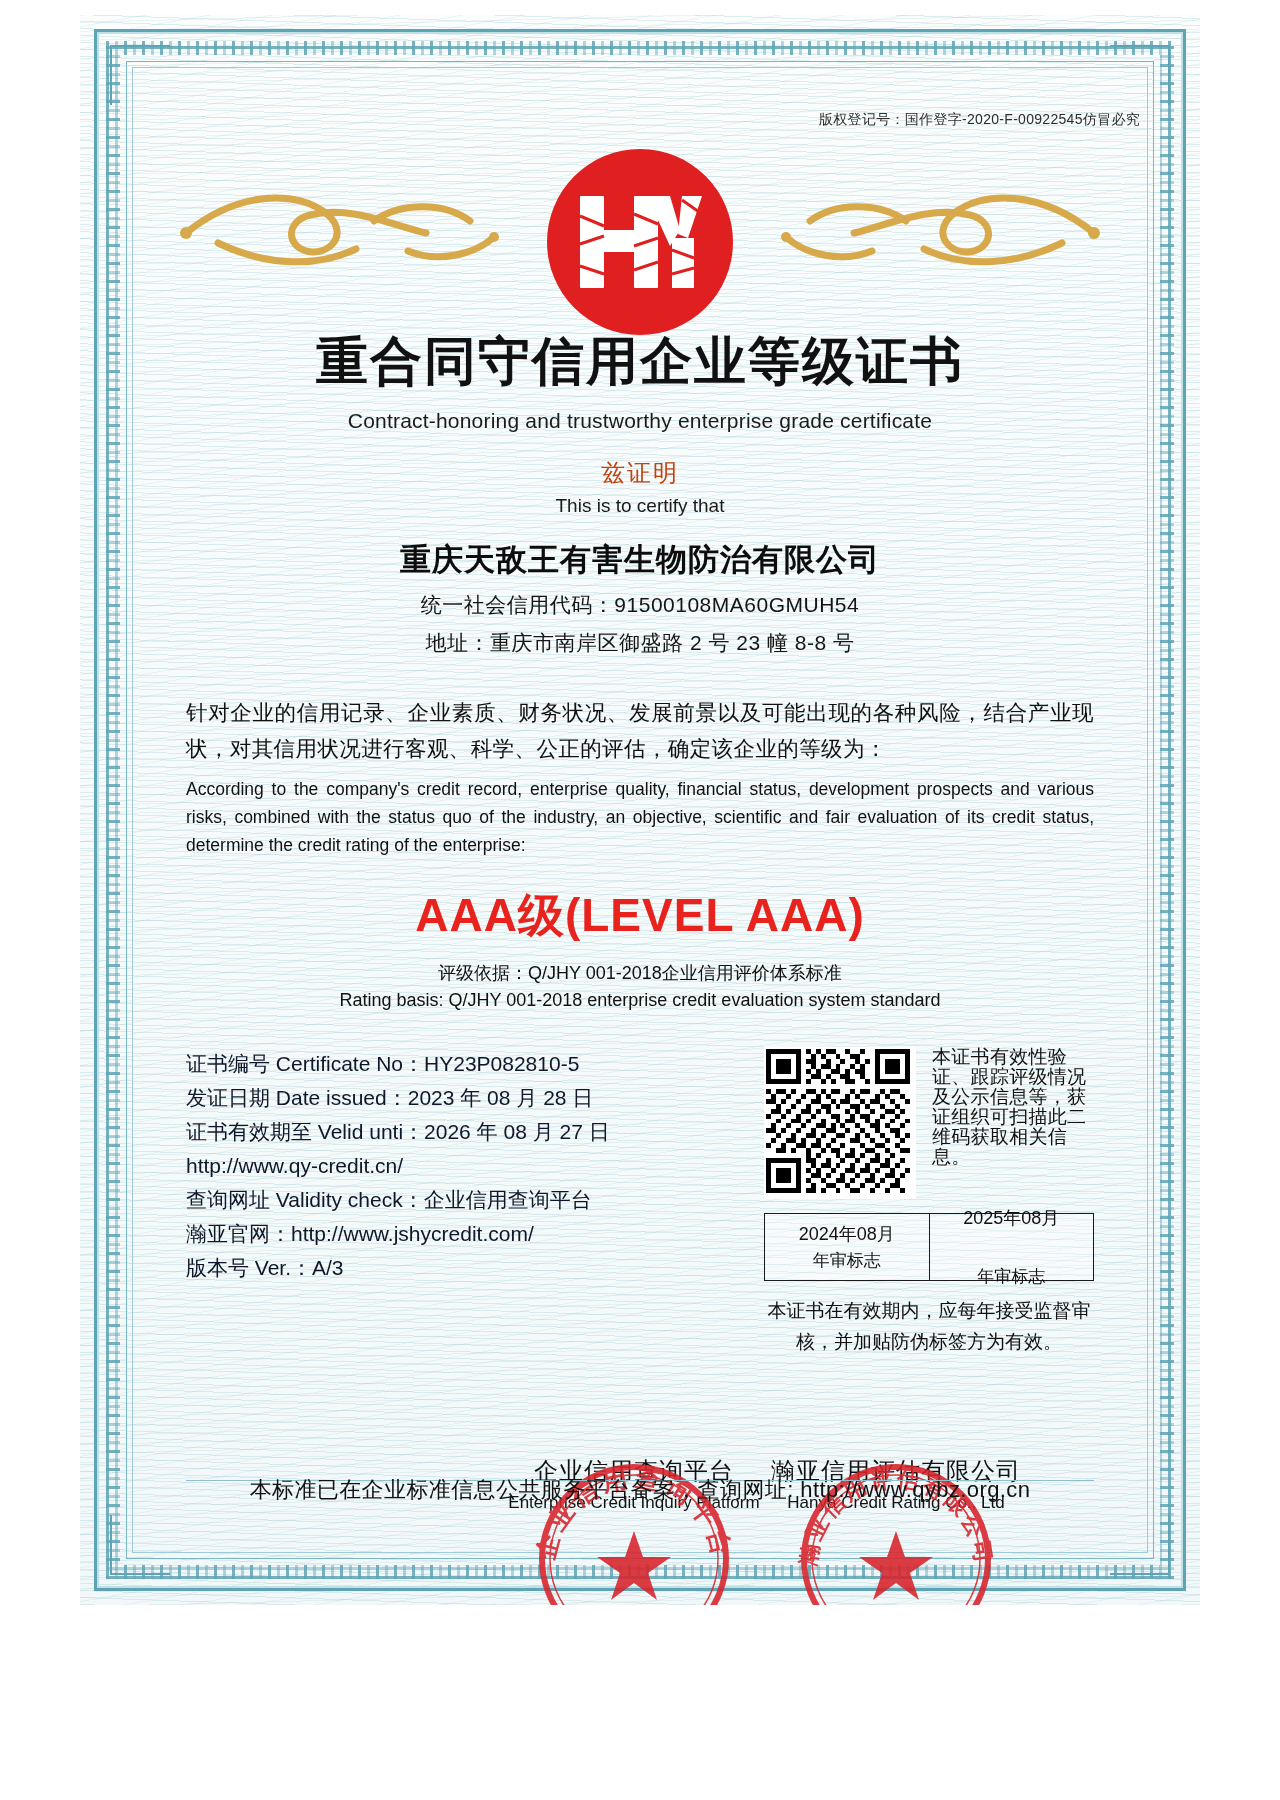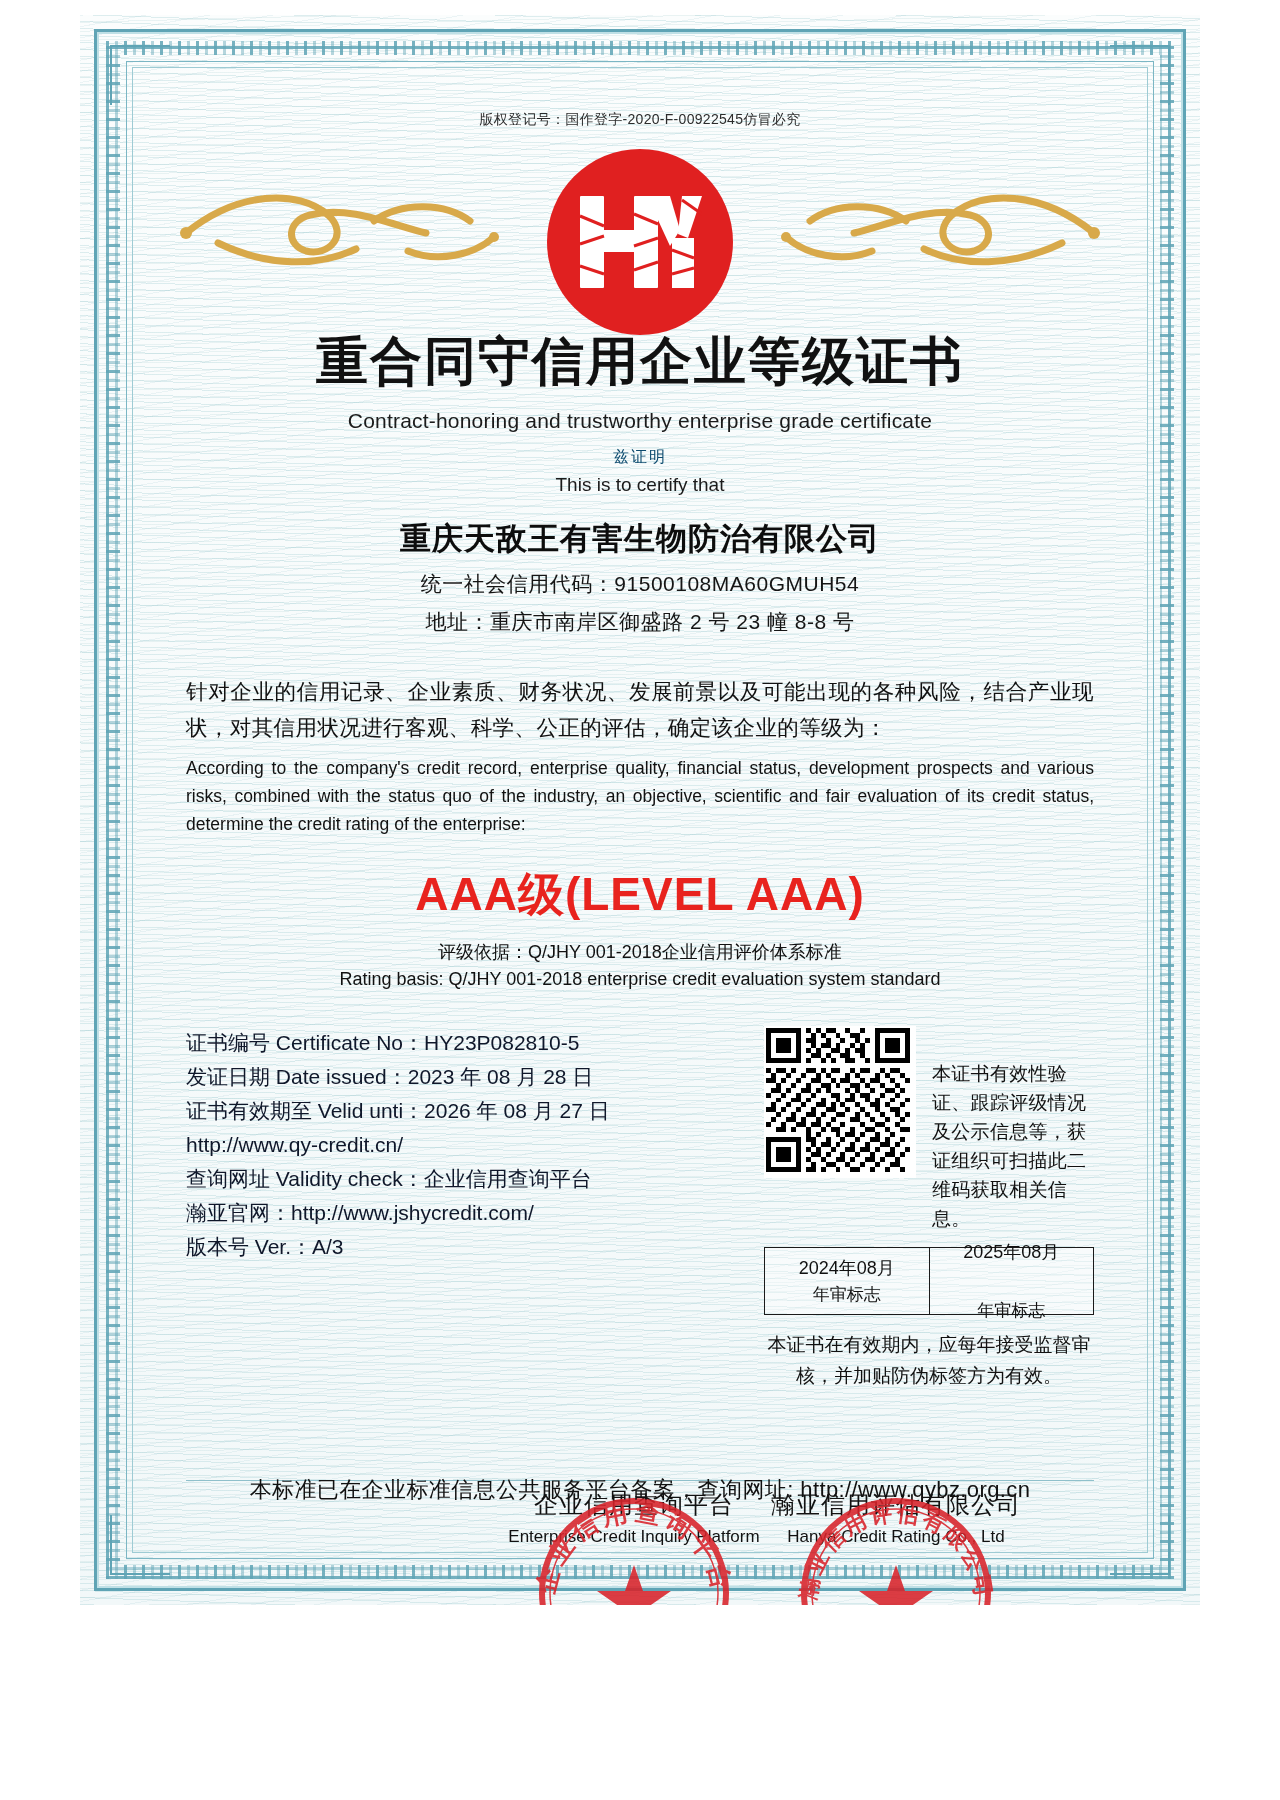--- a/index.html
+++ b/index.html
@@ -111,21 +111,21 @@
   .corner.bl { left: 30px; bottom: 30px; border-right: none; border-top: none; }
   .corner.br { right: 30px; bottom: 30px; border-left: none; border-top: none; }
 
   
   .content {
     position: absolute;
     left: 60px; top: 58px; right: 60px; bottom: 58px;
   }
 
   .copyright-line {
-    text-align: center;
+    text-align: right;
     font-size: 14px;
     color: #2c2c2c;
     letter-spacing: .3px;
     margin-top: 38px;
   }
 
   
   .logo-row {
     position: relative;
     height: 190px;
@@ -172,23 +172,23 @@
   .title-en {
     text-align: center;
     font-size: 21px;
     color: #1b1b1b;
     margin-top: 12px;
     letter-spacing: .2px;
   }
 
   .certify-cn {
     text-align: center;
-    font-size: 16px;
-    color: #0c4a6e;
-    margin-top: 14px;
+    font-size: 24px;
+    color: #c2410c;
+    margin-top: 24px;
     letter-spacing: 2px;
   }
   .certify-en {
     text-align: center;
     font-size: 19px;
     color: #1b1b1b;
     margin-top: 6px;
   }
 
   .company-name {
@@ -276,24 +276,23 @@
   }
   .qr {
     width: 148px;
     height: 148px;
     flex: none;
     background: #fff;
     padding: 2px;
   }
   .qr-note {
     font-size: 19px;
-    line-height: 29px;
+    line-height: 20px;
     color: #111;
     letter-spacing: .3px;
-    margin-top: 33px;
   }
   .stamp-boxes {
     display: flex;
     gap: 0;
     margin-top: 14px;
   }
   .stamp-box {
     flex: 1;
     border: 1.5px solid #1a1a1a;
     height: 66px;

